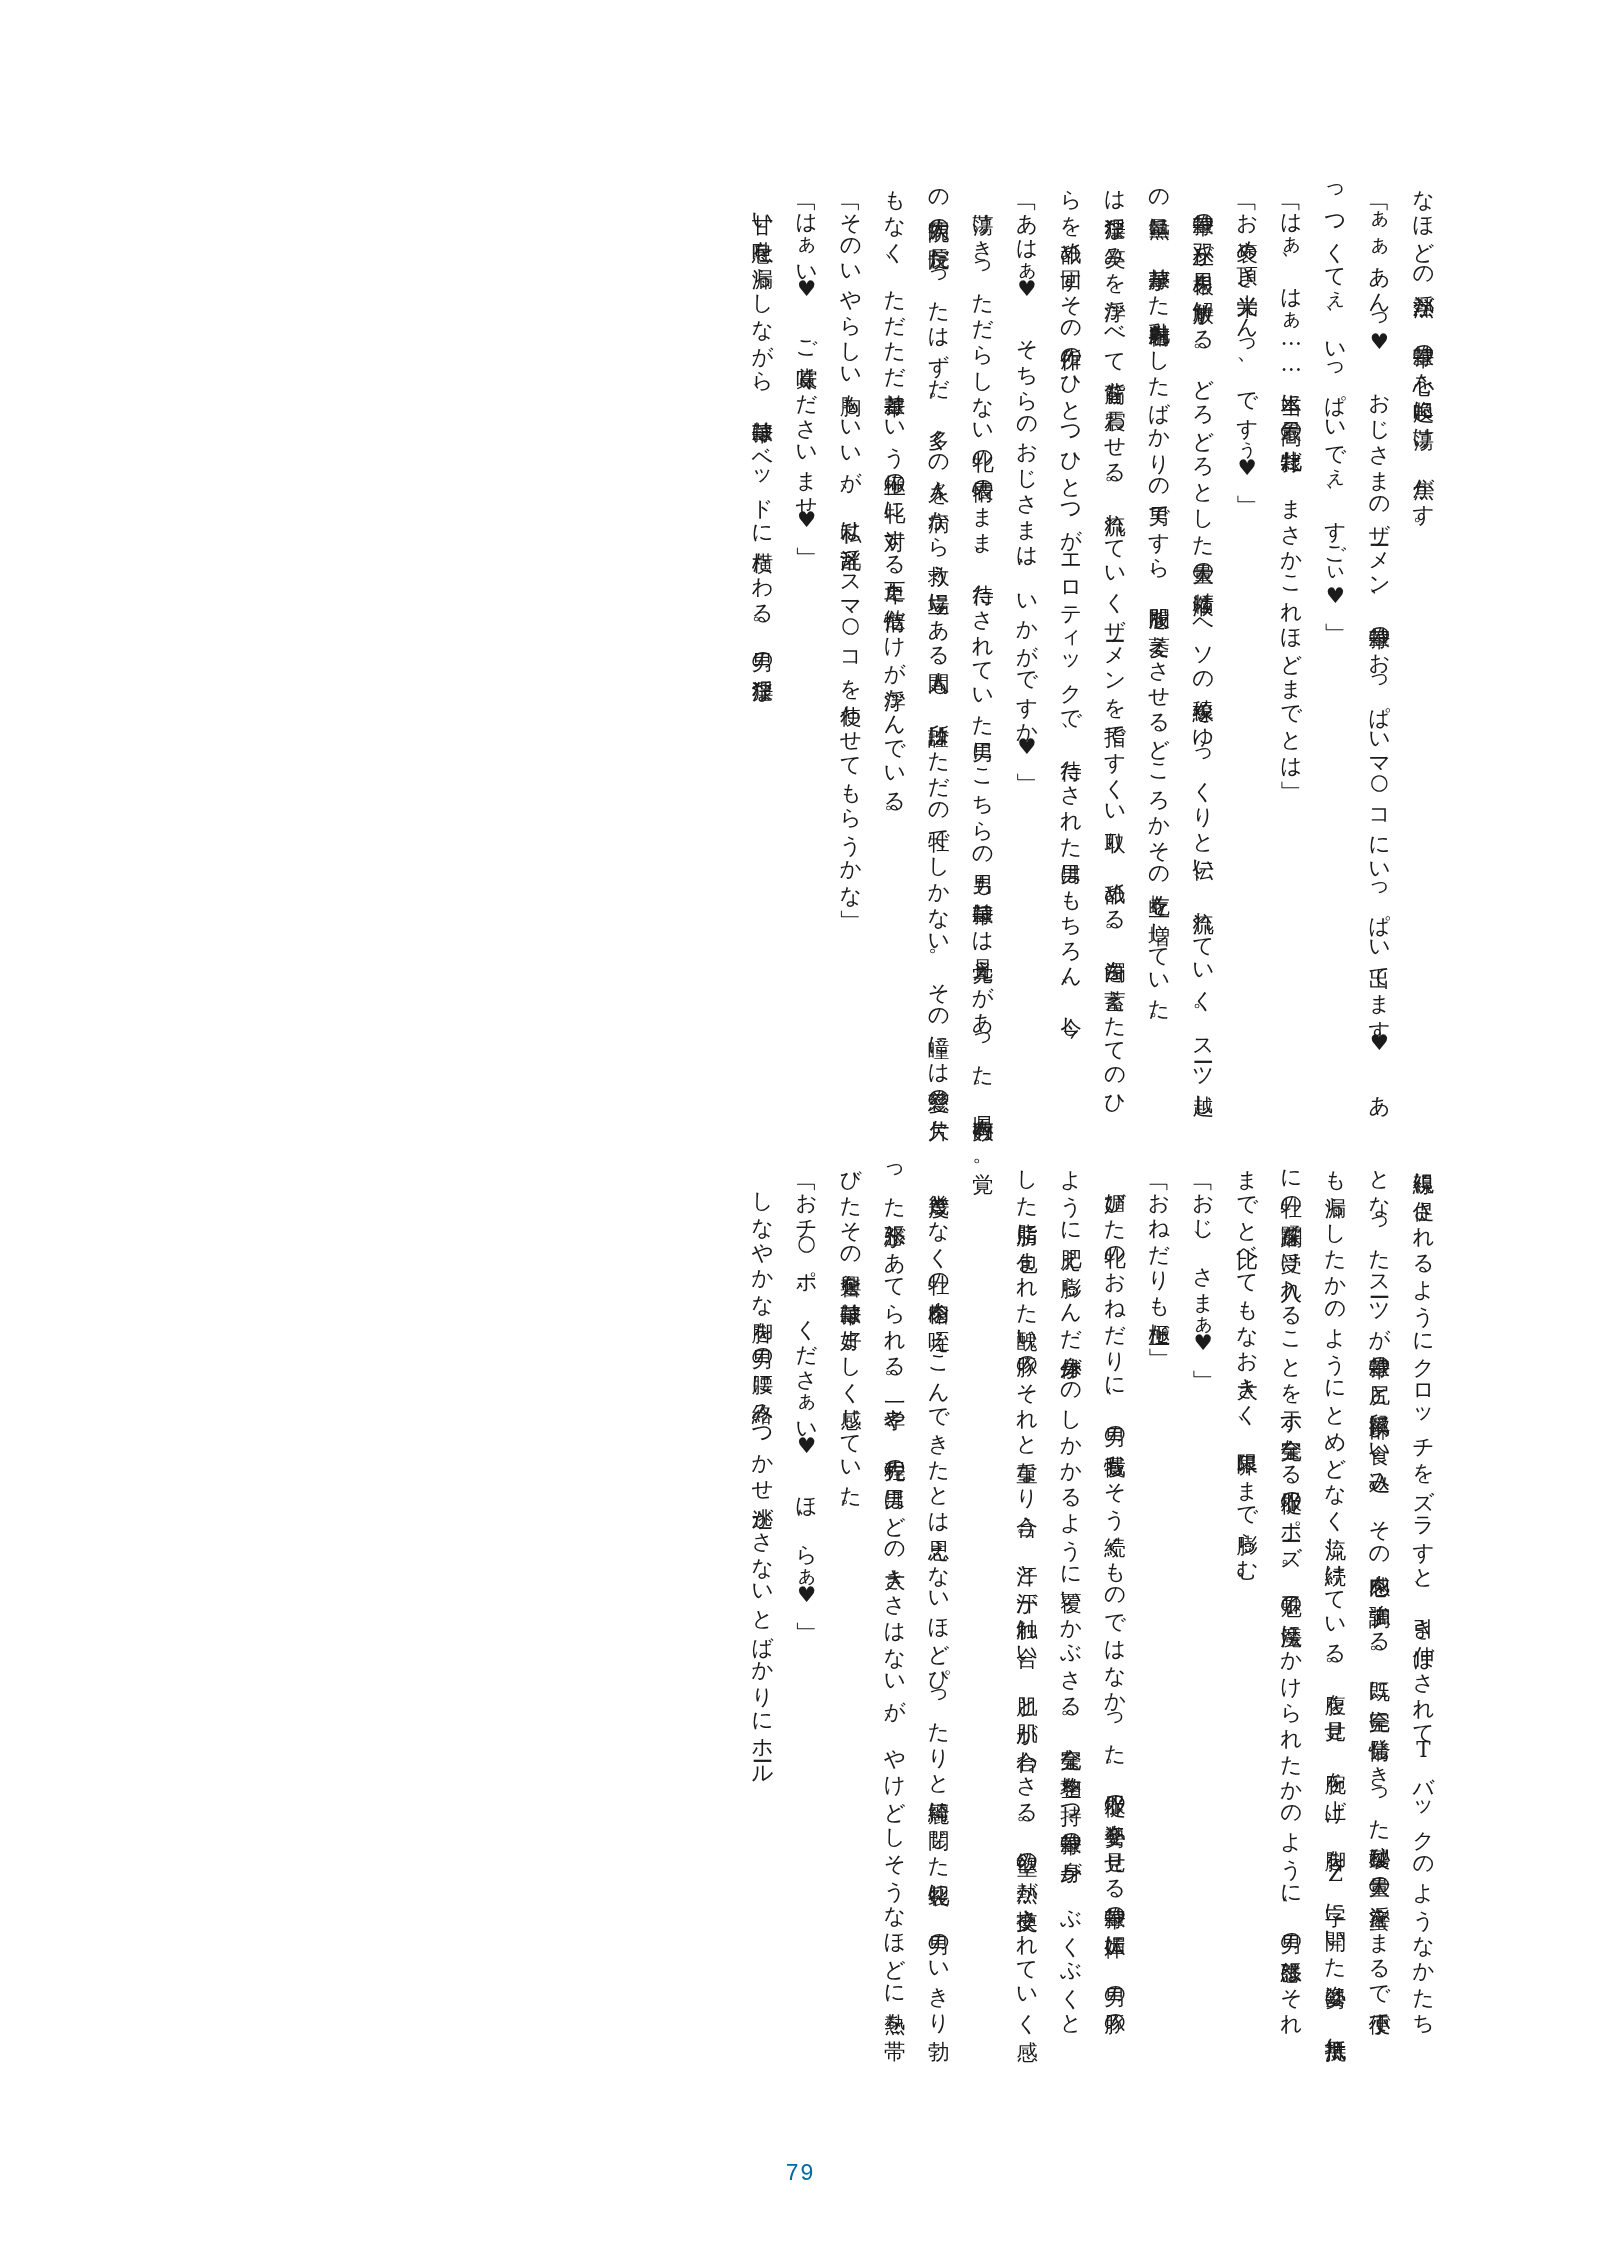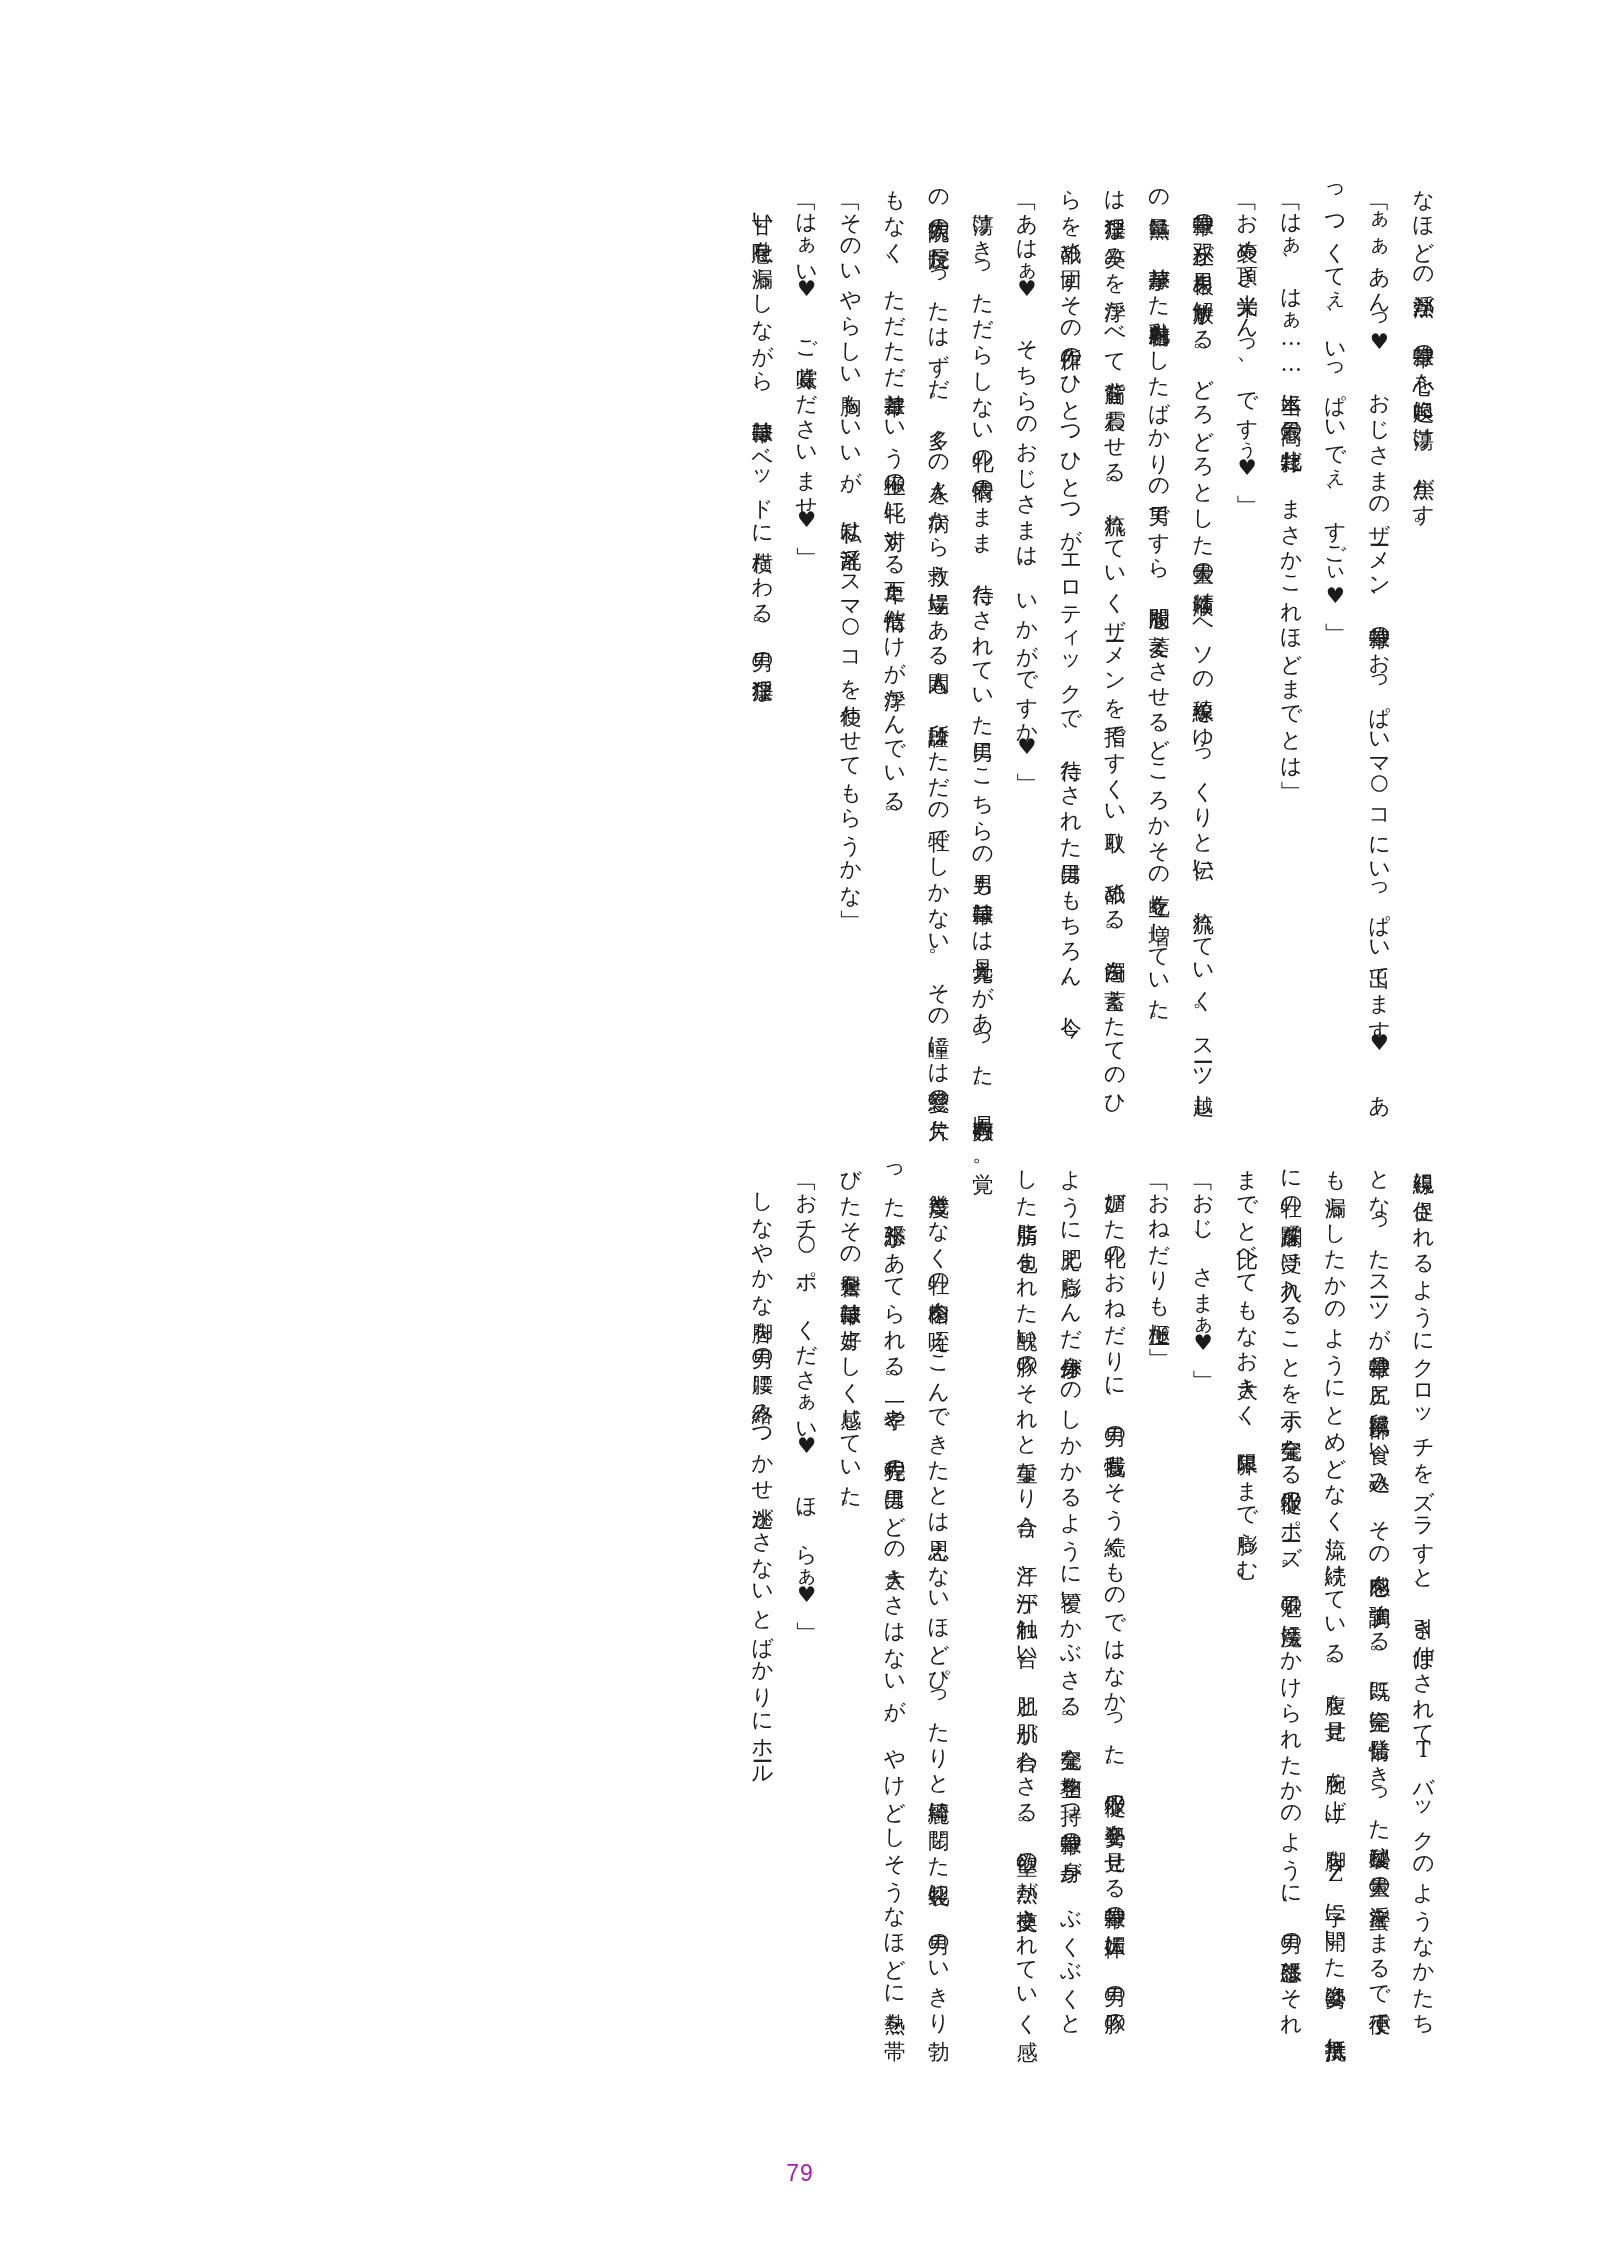--- a/index.html
+++ b/index.html
@@ -65,22 +65,22 @@
     margin-right: 0px;
   }
 
   .page-number {
     position: absolute;
     left: 0;
     right: 0;
     bottom: 72px;
     text-align: center;
     font-size: 23px;
-    font-family: Liberation Sans, sans-serif;
-    color: #a21caf;
+    font-family: Liberation Mono, monospace;
+    color: #0369a1;
     letter-spacing: 1px;
   }
 </style>
 </head>
 <body>
 
 <div class="page">
 
   <div class="vblock" id="block-upper">
     <p class="noindent">なほどの淫熱が、隷華の心を喚起に蕩け、焦がす。</p>

